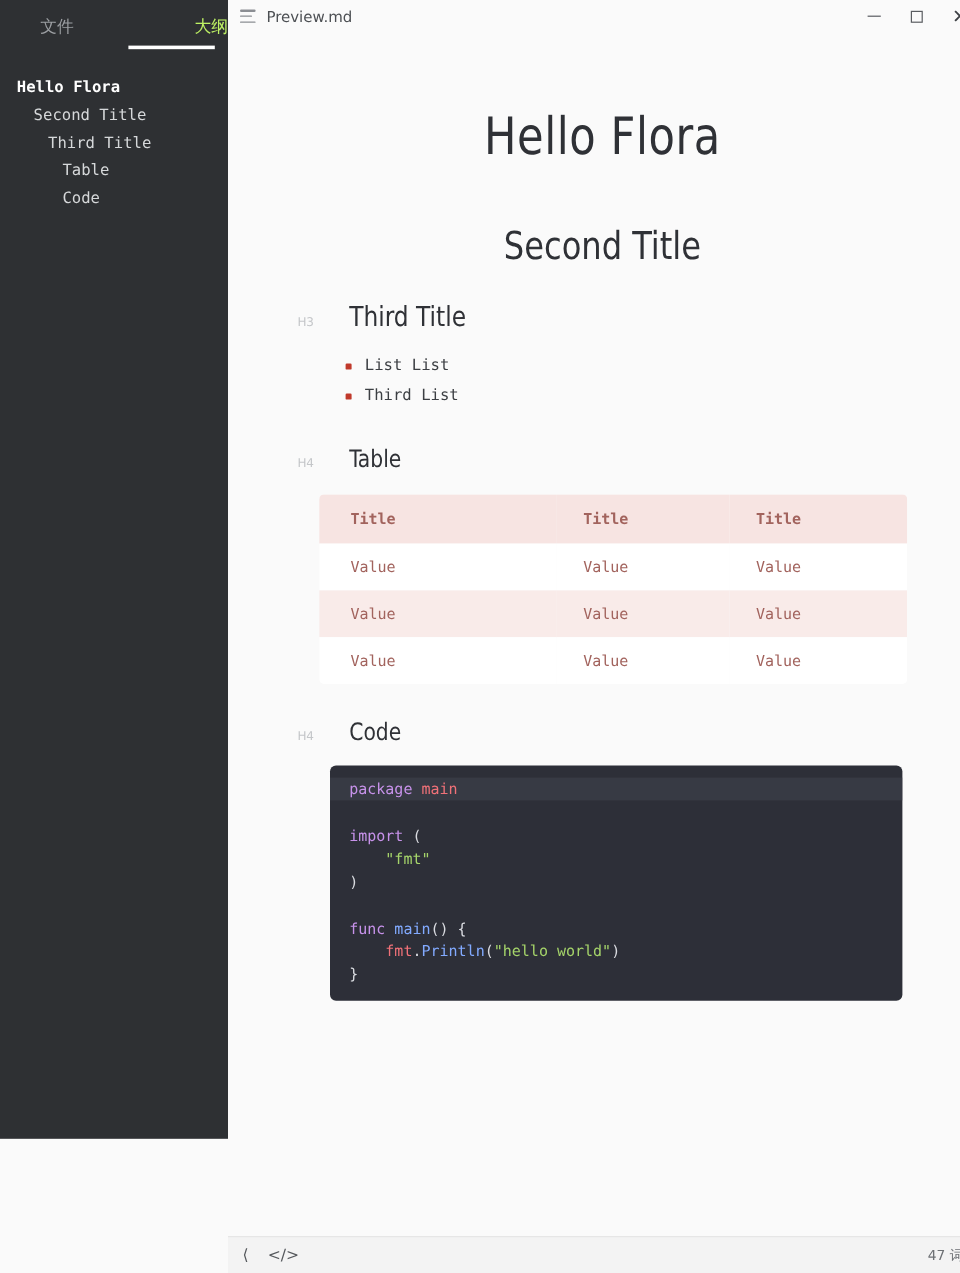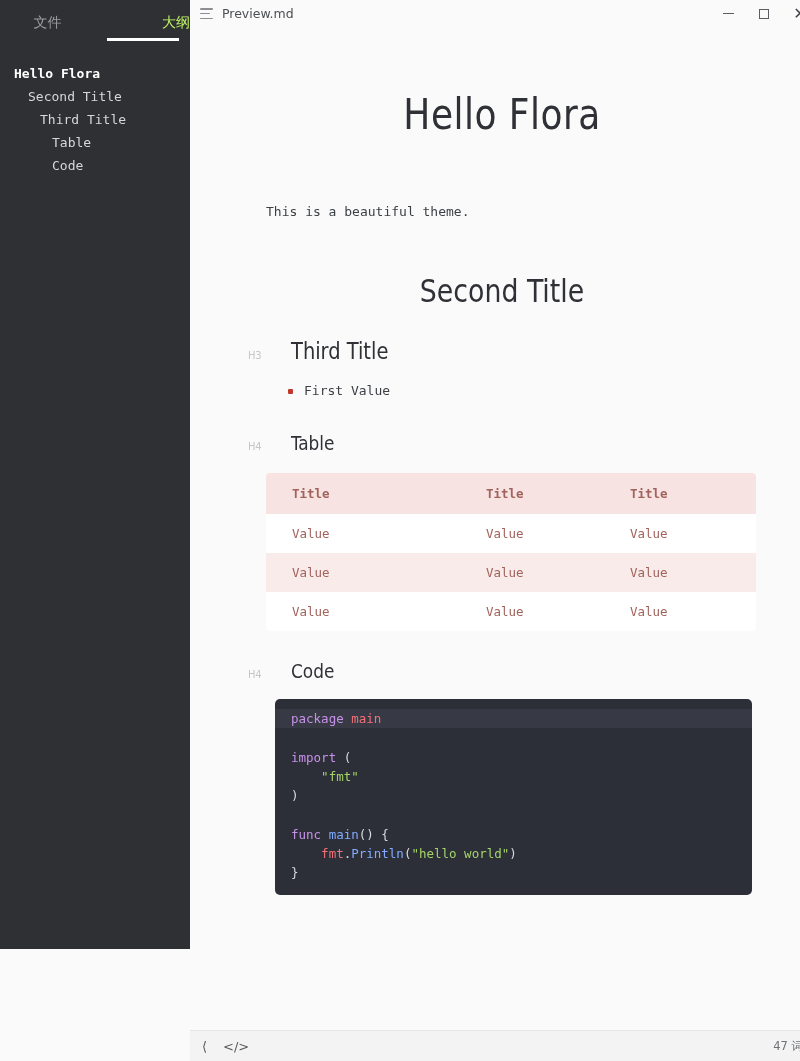--- a/index.html
+++ b/index.html
@@ -305,32 +305,32 @@
             <span class="x">✕</span>
           </div>
       </div>
     </div>
 
     <div class="doc-scroll">
       <div class="doc">
 
         <h1 class="h1">Hello Flora</h1>
 
-        <p class="para first">This is a beautiful theme.</p>
 
         <h2 class="h2">Second Title</h2>
 
 
         <div class="hx h3">
           <span class="marker">H3</span>
           <span class="htext">Third Title</span>
         </div>
 
         <ul class="md-list">
-          <li>First Value</li>
+          <li>List List</li>
+          <li>Third List</li>
         </ul>
 
         <div class="hx h4">
           <span class="marker">H4</span>
           <span class="htext">Table</span>
         </div>
 
         <table class="md-table">
           <colgroup>
               <col class="c1">

